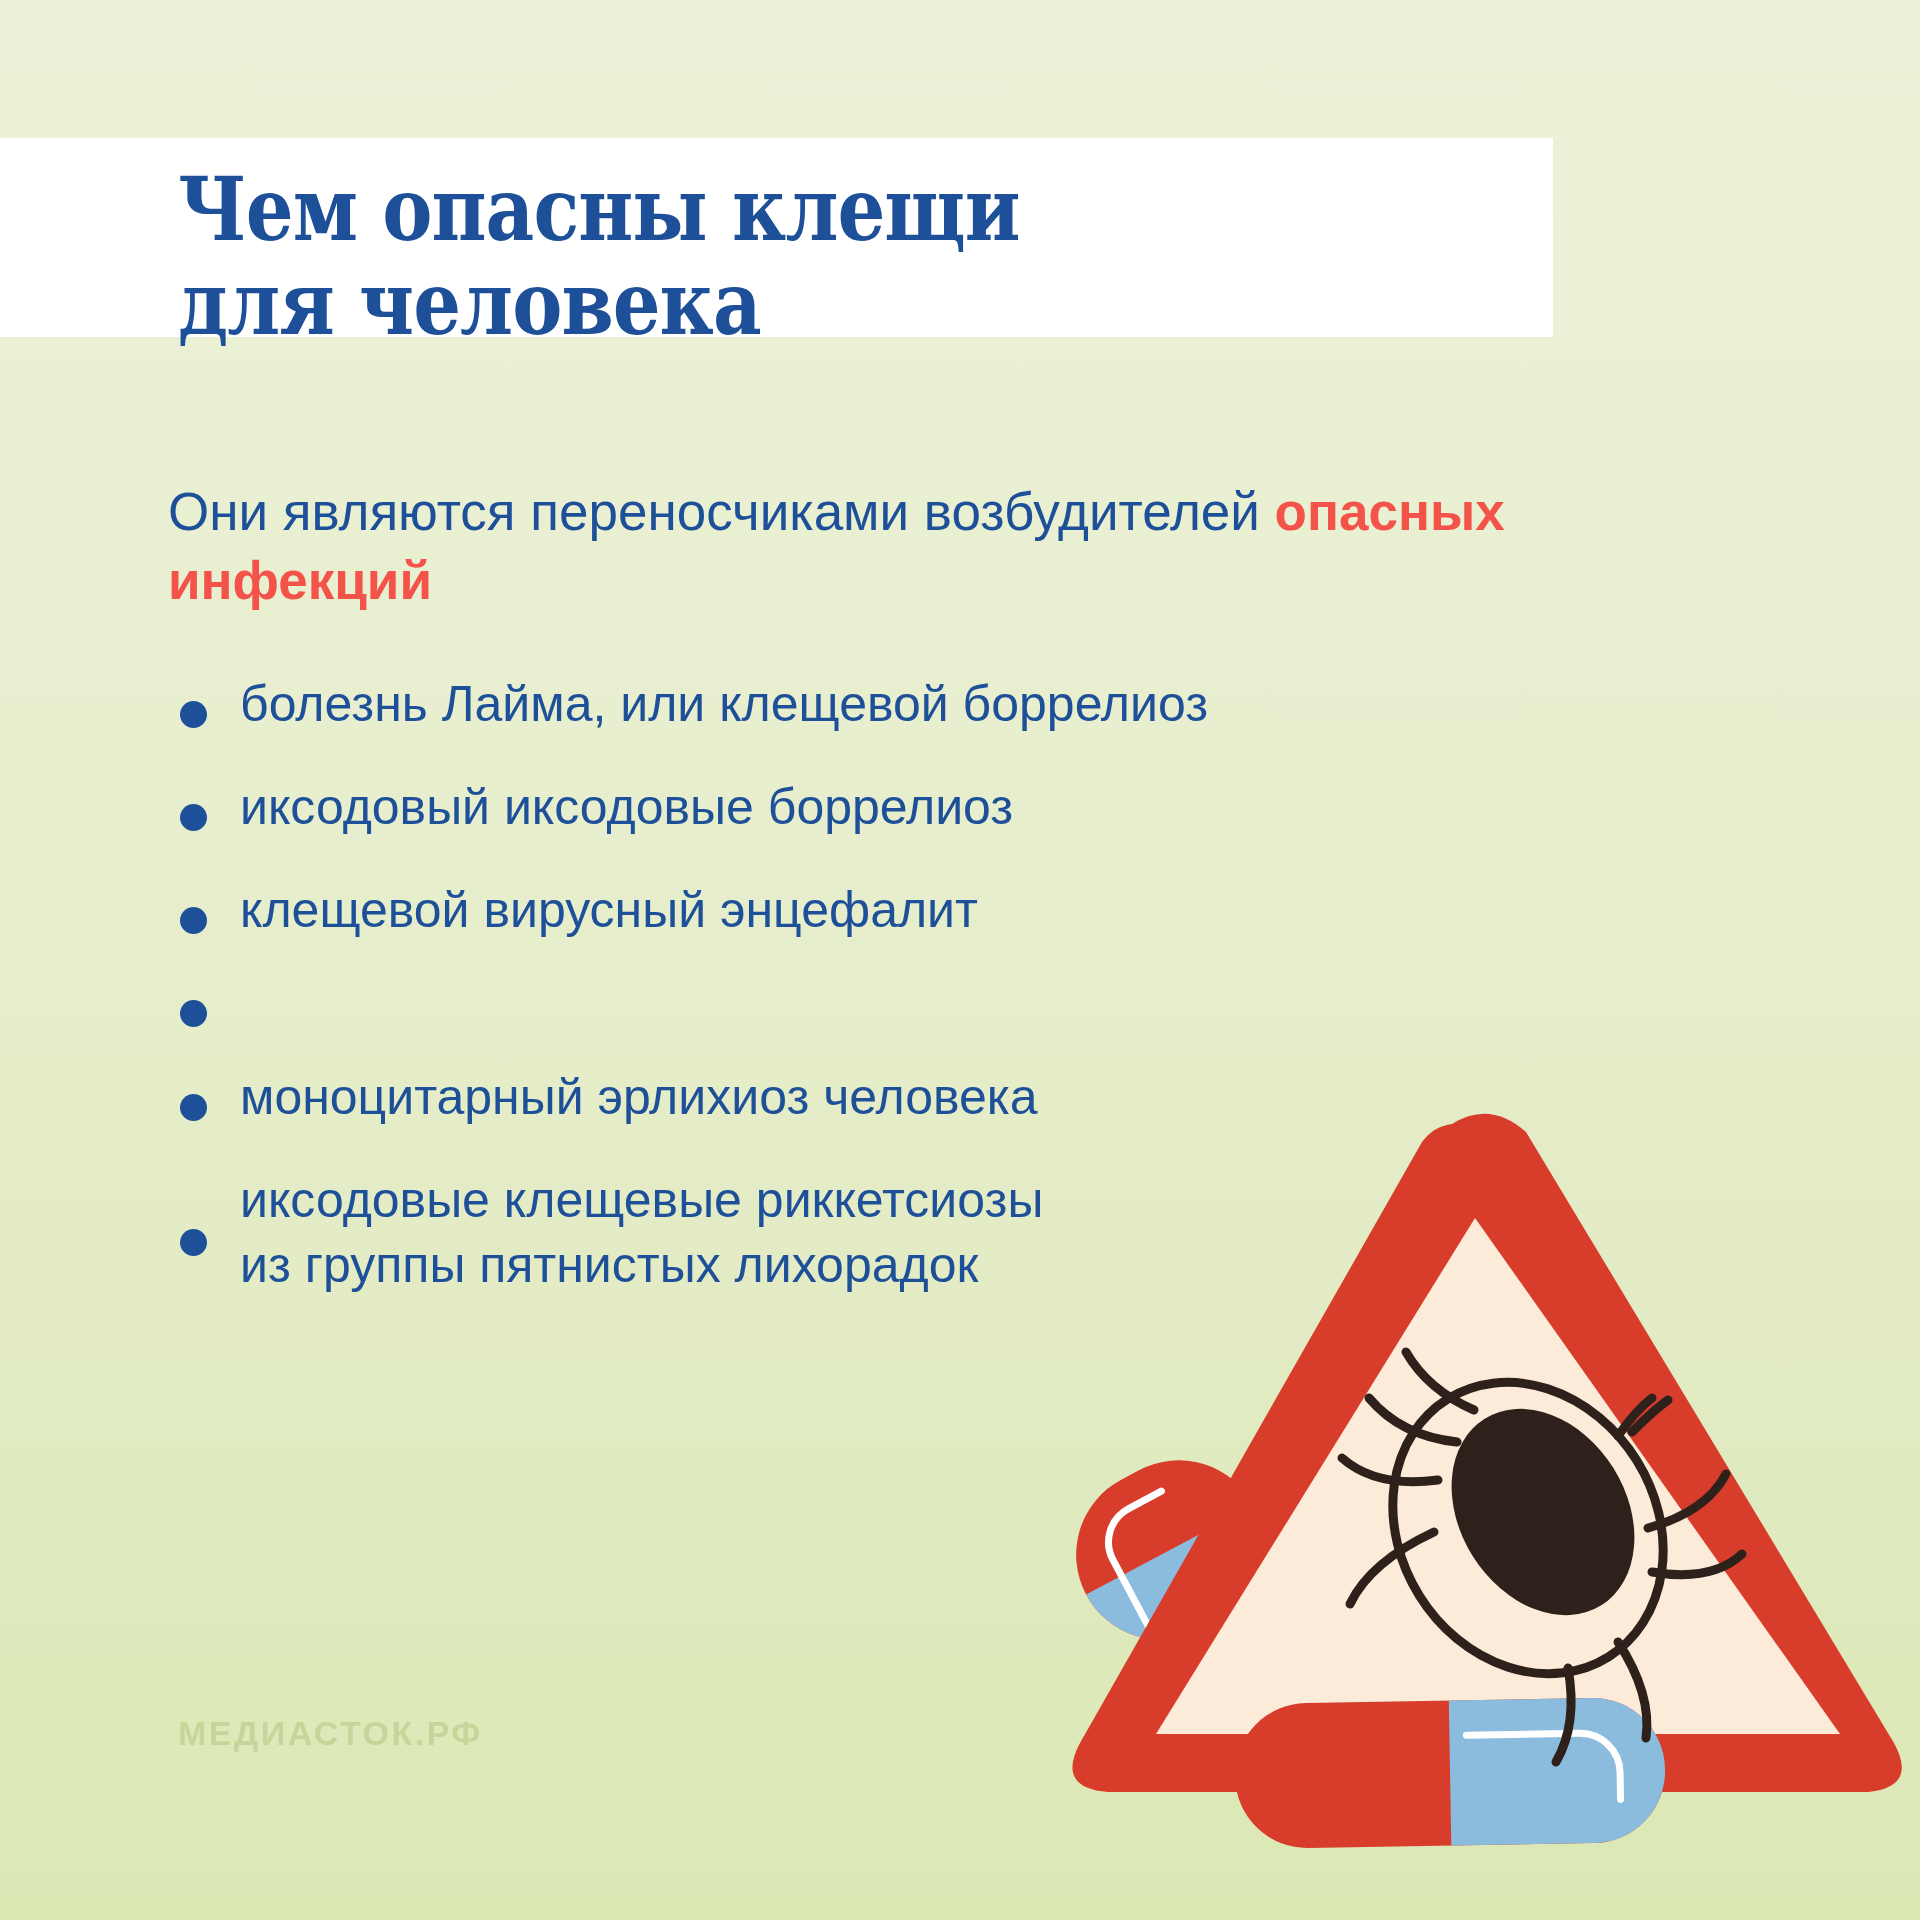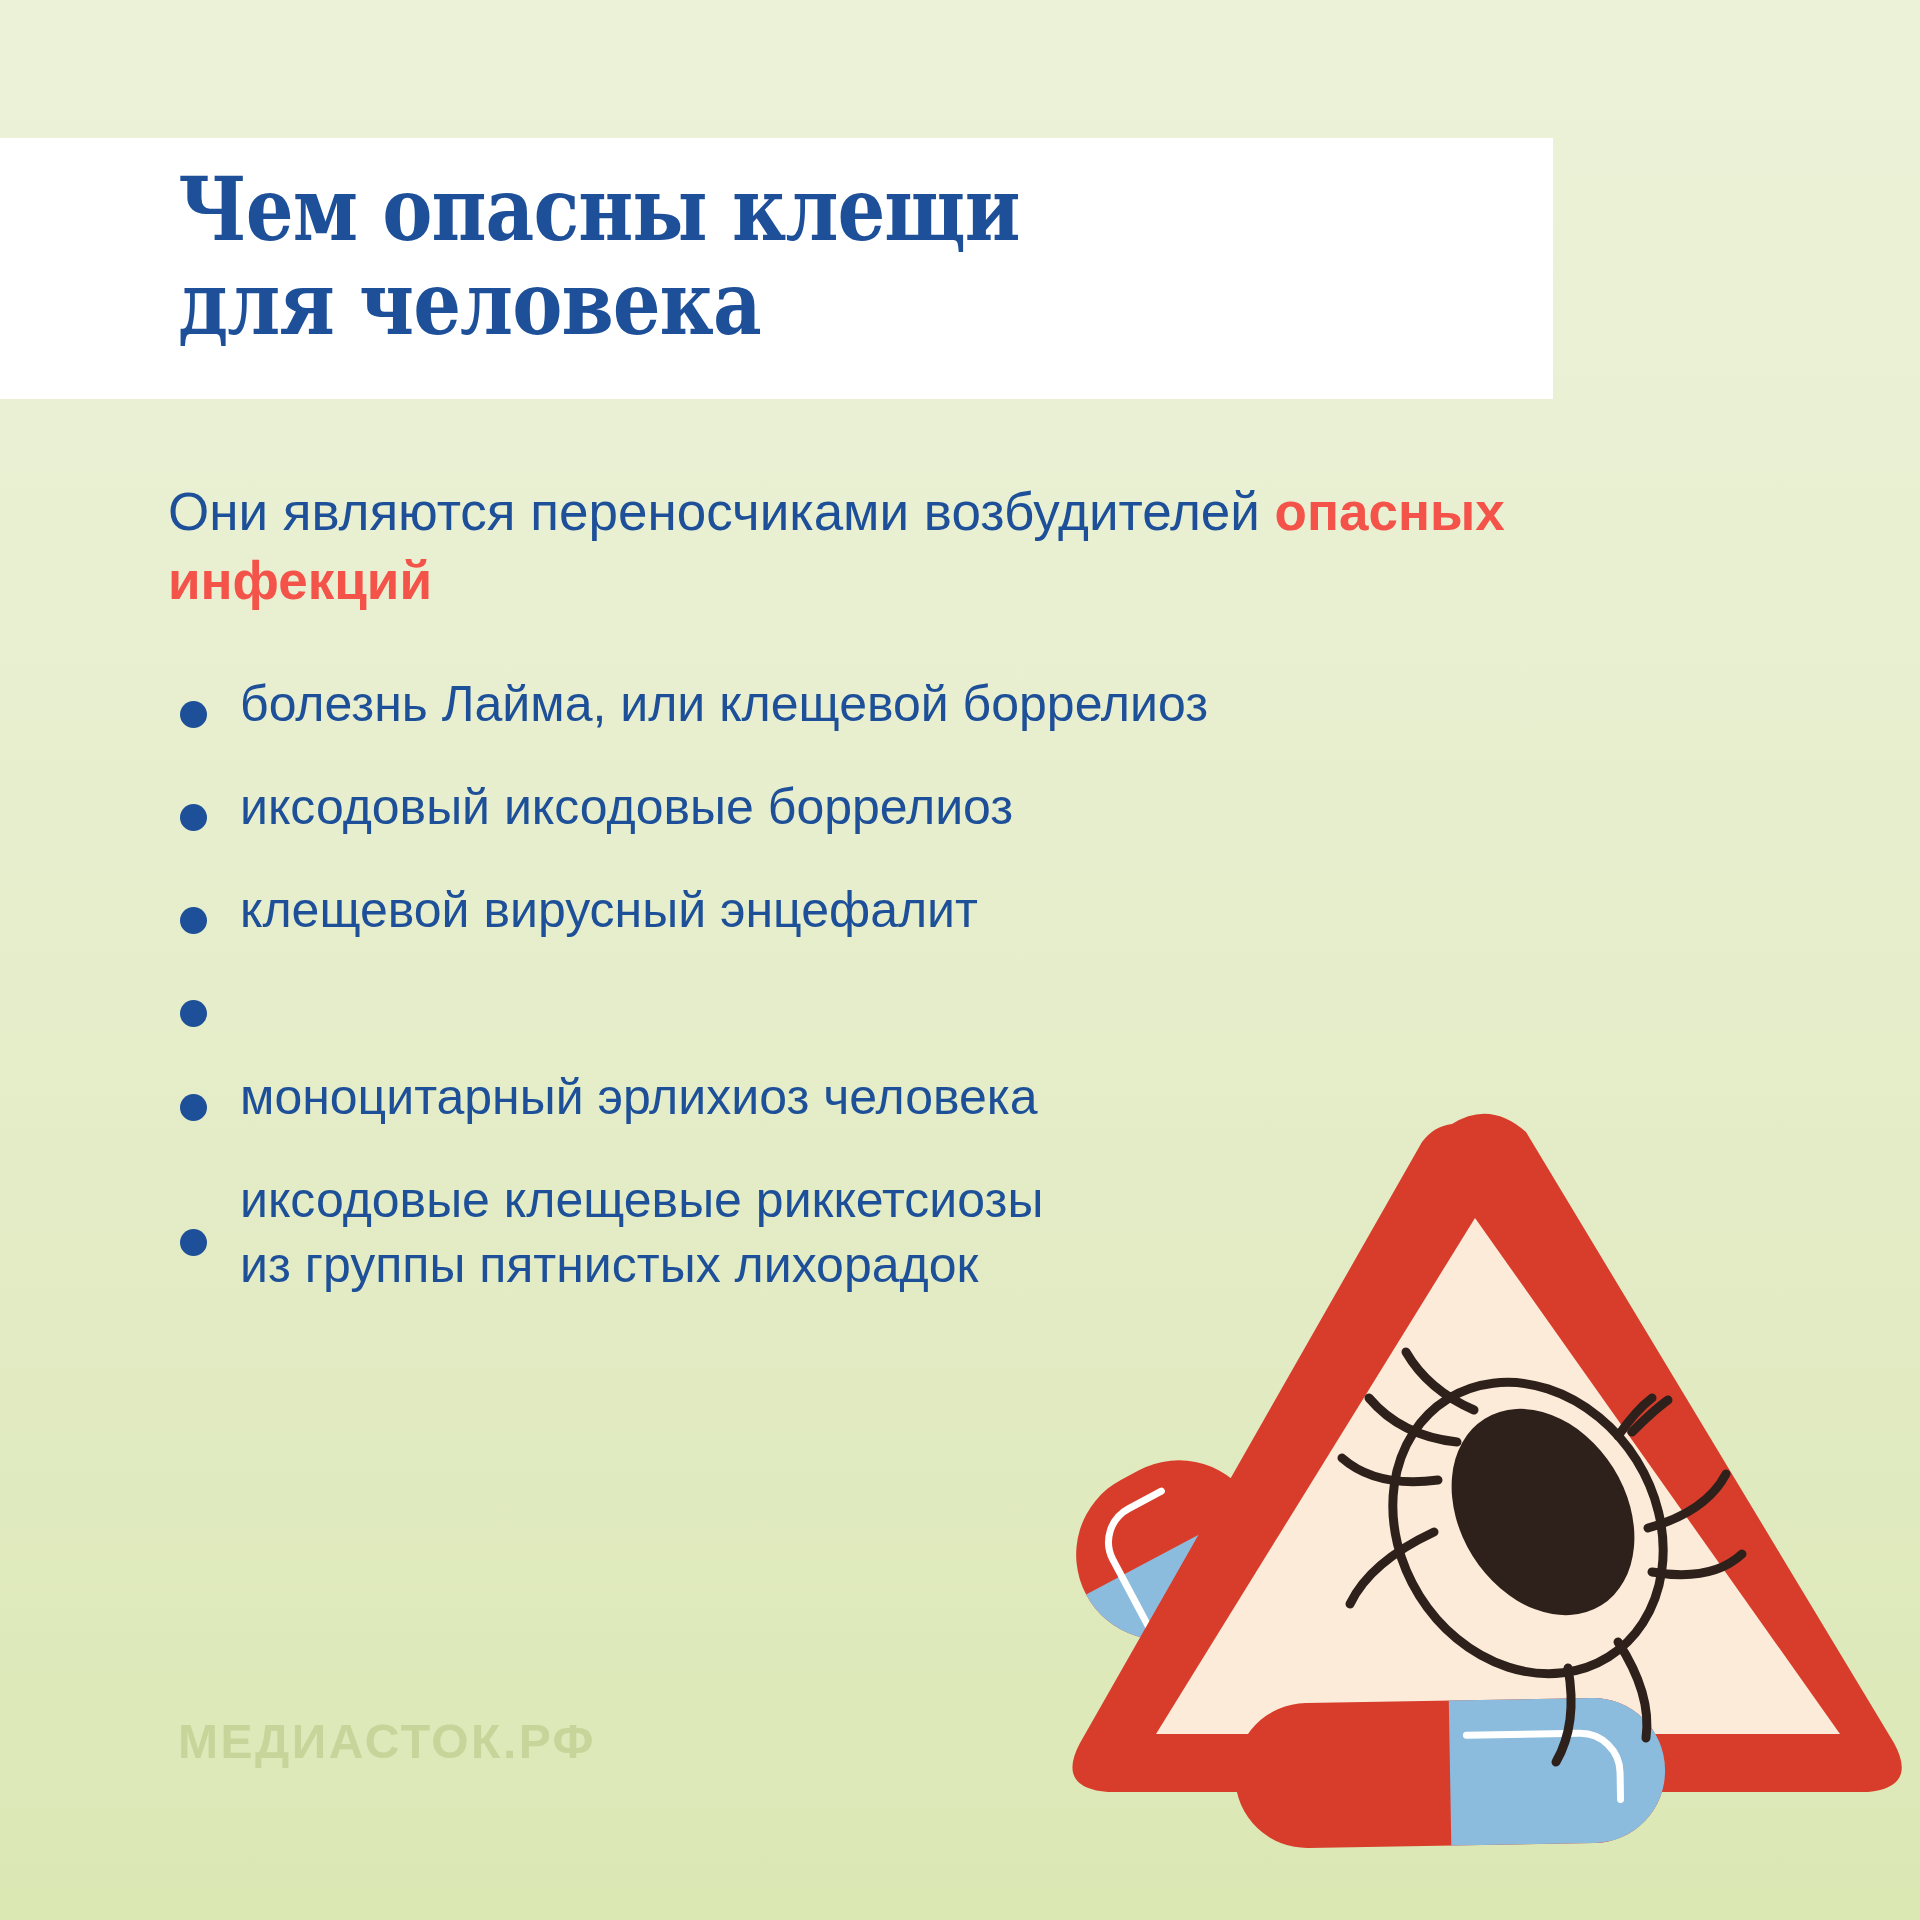--- a/index.html
+++ b/index.html
@@ -20,21 +20,21 @@
     background: linear-gradient(180deg, #ecf2d7 0%, #eaf0d3 22%, #e7eecd 45%, #e2ebc3 70%, #dbe8b4 100%);
     overflow: hidden;
   }
 
   
   .title-band {
     position: absolute;
     left: 0;
     top: 138px;
     width: 1553px;
-    height: 261px;
+    height: 199px;
     background: #ffffff;
   }
   .title-text {
     position: absolute;
     left: 178px;
     top: 24px;
     width: 1320px;
     font-family: "DejaVu Serif", "Liberation Serif", serif;
     font-weight: 700;
     font-size: 88px;
@@ -90,21 +90,21 @@
     color: #1d5098;
     white-space: pre-line;
     font-weight: 400;
   }
 
   
   .watermark {
     position: absolute;
     left: 178px;
     top: 1714px;
-    font-size: 48px;
+    font-size: 34px;
     font-weight: 700;
     letter-spacing: 2.5px;
     color: #c7d49a;
   }
 
   
   .illustration {
     position: absolute;
     left: 1020px;
     top: 1080px;

